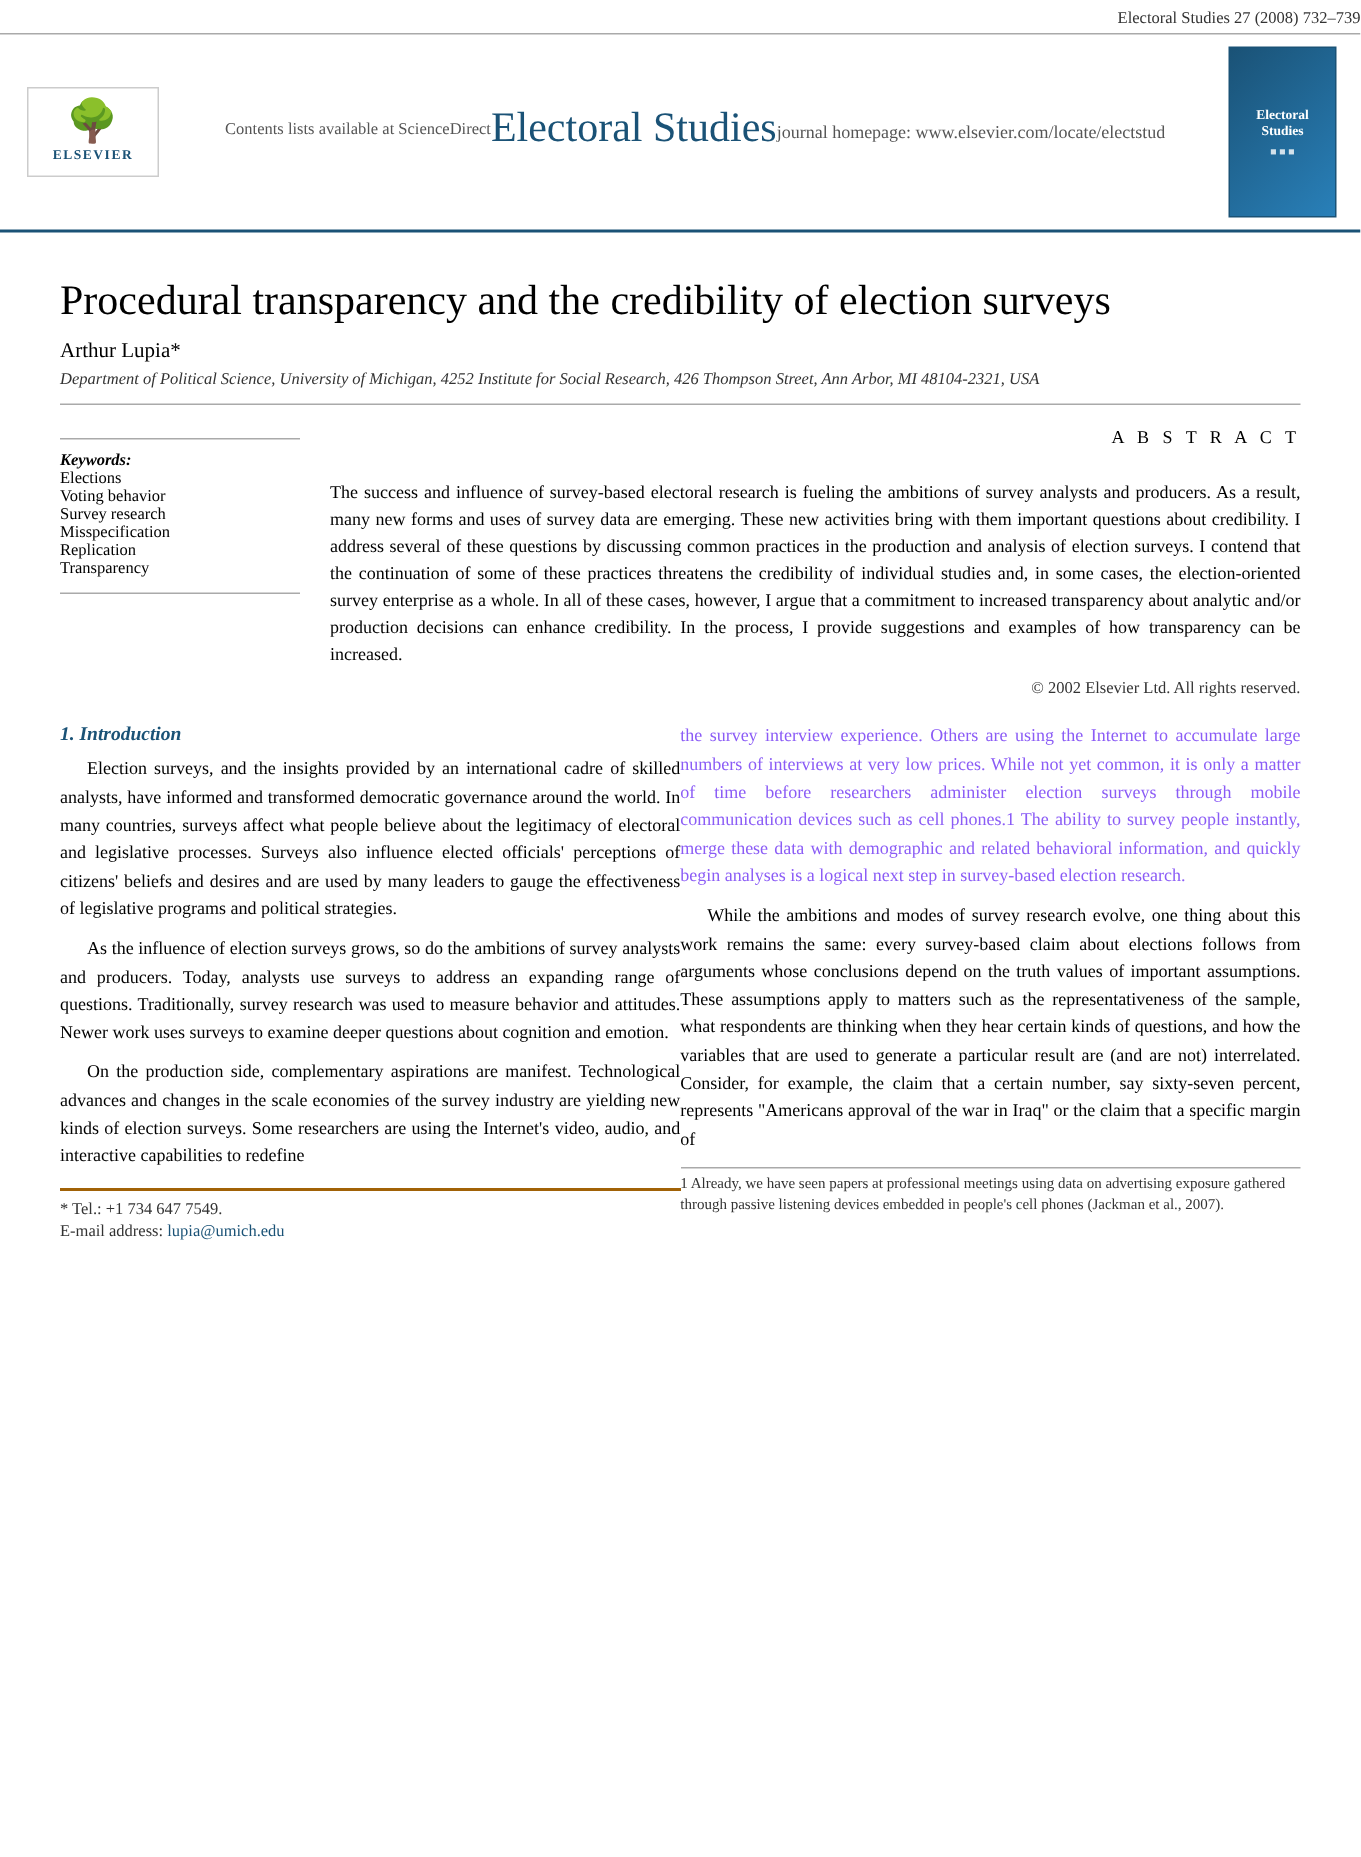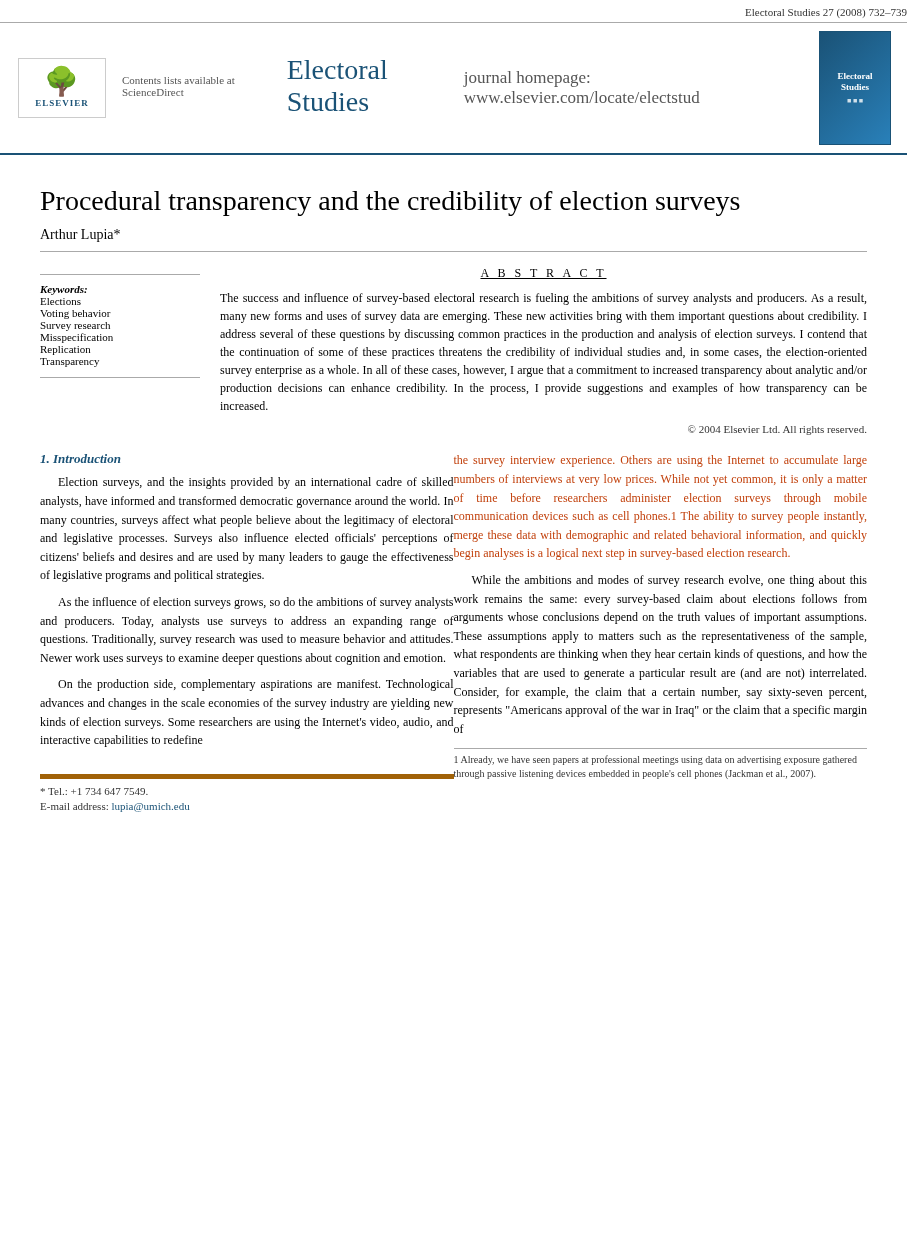--- a/index.html
+++ b/index.html
@@ -80,21 +80,21 @@
 
     .journal-title-main {
       font-size: 28px;
       color: #1a5276;
       font-weight: normal;
       font-family: "Times New Roman", serif;
       margin-bottom: 4px;
     }
 
     .journal-homepage {
-      font-size: 17px;
+      font-size: 12px;
       color: #555;
     }
 
     .journal-cover {
       width: 80px;
       display: flex;
       align-items: center;
       justify-content: center;
     }
 
@@ -175,27 +175,26 @@
     .keyword-item {
       font-size: 11px;
       color: #000;
     }
 
     .abstract-col {
       flex: 1;
     }
 
     .abstract-heading {
-      text-align: center;
+      text-align: right;
       font-size: 12px;
       letter-spacing: 3px;
       font-weight: normal;
-      margin-bottom: 8px;
-      color: #000;
-      text-decoration: underline;
+      margin-bottom: 20px;
+      color: #000;
     }
 
     .abstract-text {
       font-size: 12px;
       text-align: justify;
       line-height: 1.5;
       color: #000;
     }
 
     .copyright-line {
@@ -225,36 +224,36 @@
       font-style: italic;
       color: #1a5276;
       margin-bottom: 6px;
     }
 
     .body-para {
       font-size: 12px;
       text-align: justify;
       line-height: 1.55;
       margin-bottom: 8px;
-      color: #c2410c;
+      color: #8b5cf6;
     }
 
     .body-para-indent {
       font-size: 12px;
       text-align: justify;
       line-height: 1.55;
       margin-bottom: 8px;
       color: #000;
       text-indent: 1.5em;
     }
 
     
     .footnote-area {
-      margin-top: 24px;
-      border-top: 5px solid #a16207;
+      margin-top: 12px;
+      border-top: 2px solid #a16207;
       padding-top: 6px;
     }
 
     .footnote-contact {
       font-size: 11px;
       color: #333;
       margin-bottom: 3px;
     }
 
     .footnote-bottom {
@@ -316,41 +315,42 @@
 </div>
 
 <div class="article-body">
 
   <h1 class="article-title">Procedural transparency and the credibility of election surveys</h1>
 
   <div class="article-author">
     <span>Arthur Lupia*</span>
   </div>
 
+  <div class="article-affiliation">Department of Political Science, University of Michigan, 4252 Institute for Social Research, 426 Thompson Street, Ann Arbor, MI 48104-2321, USA</div>
 
   <hr class="divider-line">
 
   <div class="abstract-section">
 
     <div class="keywords-col">
       <hr class="divider-line">
       <div class="keywords-label">Keywords:</div>
       <div class="keyword-item">Elections</div>
       <div class="keyword-item">Voting behavior</div>
       <div class="keyword-item">Survey research</div>
       <div class="keyword-item">Misspecification</div>
       <div class="keyword-item">Replication</div>
       <div class="keyword-item">Transparency</div>
       <hr class="divider-line" style="margin-top:10px;">
     </div>
 
     <div class="abstract-col">
       <div class="abstract-heading">A B S T R A C T</div>
       <div class="abstract-text">The success and influence of survey-based electoral research is fueling the ambitions of survey analysts and producers. As a result, many new forms and uses of survey data are emerging. These new activities bring with them important questions about credibility. I address several of these questions by discussing common practices in the production and analysis of election surveys. I contend that the continuation of some of these practices threatens the credibility of individual studies and, in some cases, the election-oriented survey enterprise as a whole. In all of these cases, however, I argue that a commitment to increased transparency about analytic and/or production decisions can enhance credibility. In the process, I provide suggestions and examples of how transparency can be increased.</div>
-      <div class="copyright-line">© 2004 Elsevier Ltd. All rights reserved.</div>
+      <div class="copyright-line">© 2002 Elsevier Ltd. All rights reserved.</div>
     </div>
   </div>
 
   <div class="main-content">
 
     <div class="col-left">
       <div class="section-heading">1. Introduction</div>
 
       <p class="body-para-indent">Election surveys, and the insights provided by an international cadre of skilled analysts, have informed and transformed democratic governance around the world. In many countries, surveys affect what people believe about the legitimacy of electoral and legislative processes. Surveys also influence elected officials' perceptions of citizens' beliefs and desires and are used by many leaders to gauge the effectiveness of legislative programs and political strategies.</p>
       <p class="body-para-indent">As the influence of election surveys grows, so do the ambitions of survey analysts and producers. Today, analysts use surveys to address an expanding range of questions. Traditionally, survey research was used to measure behavior and attitudes. Newer work uses surveys to examine deeper questions about cognition and emotion.</p>

